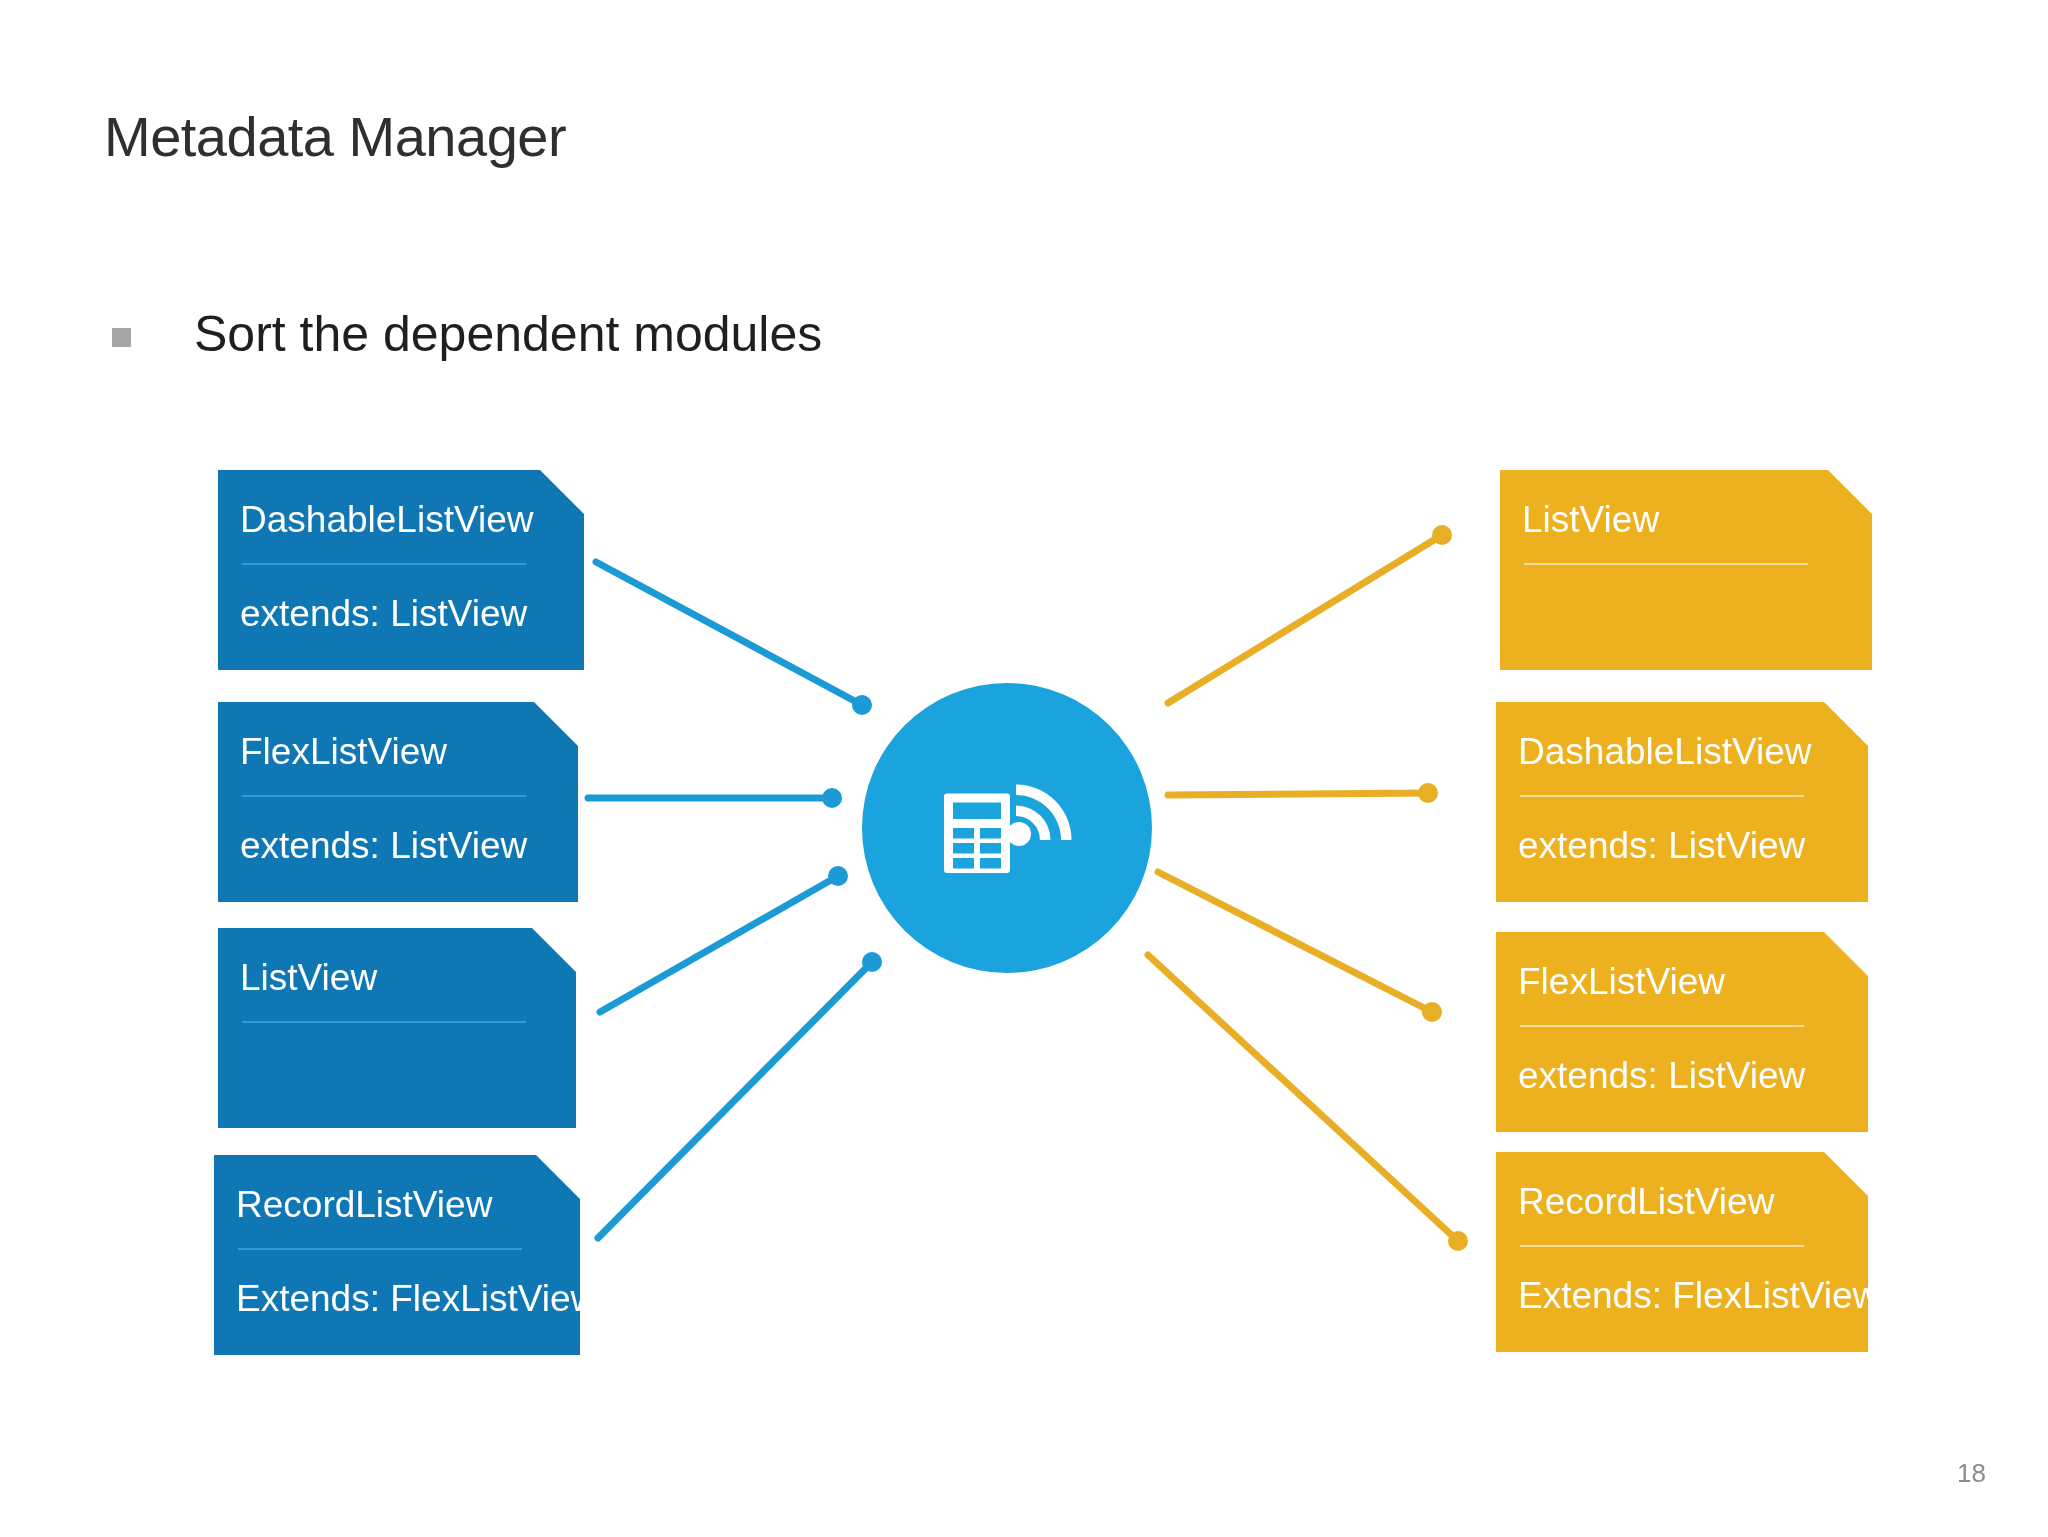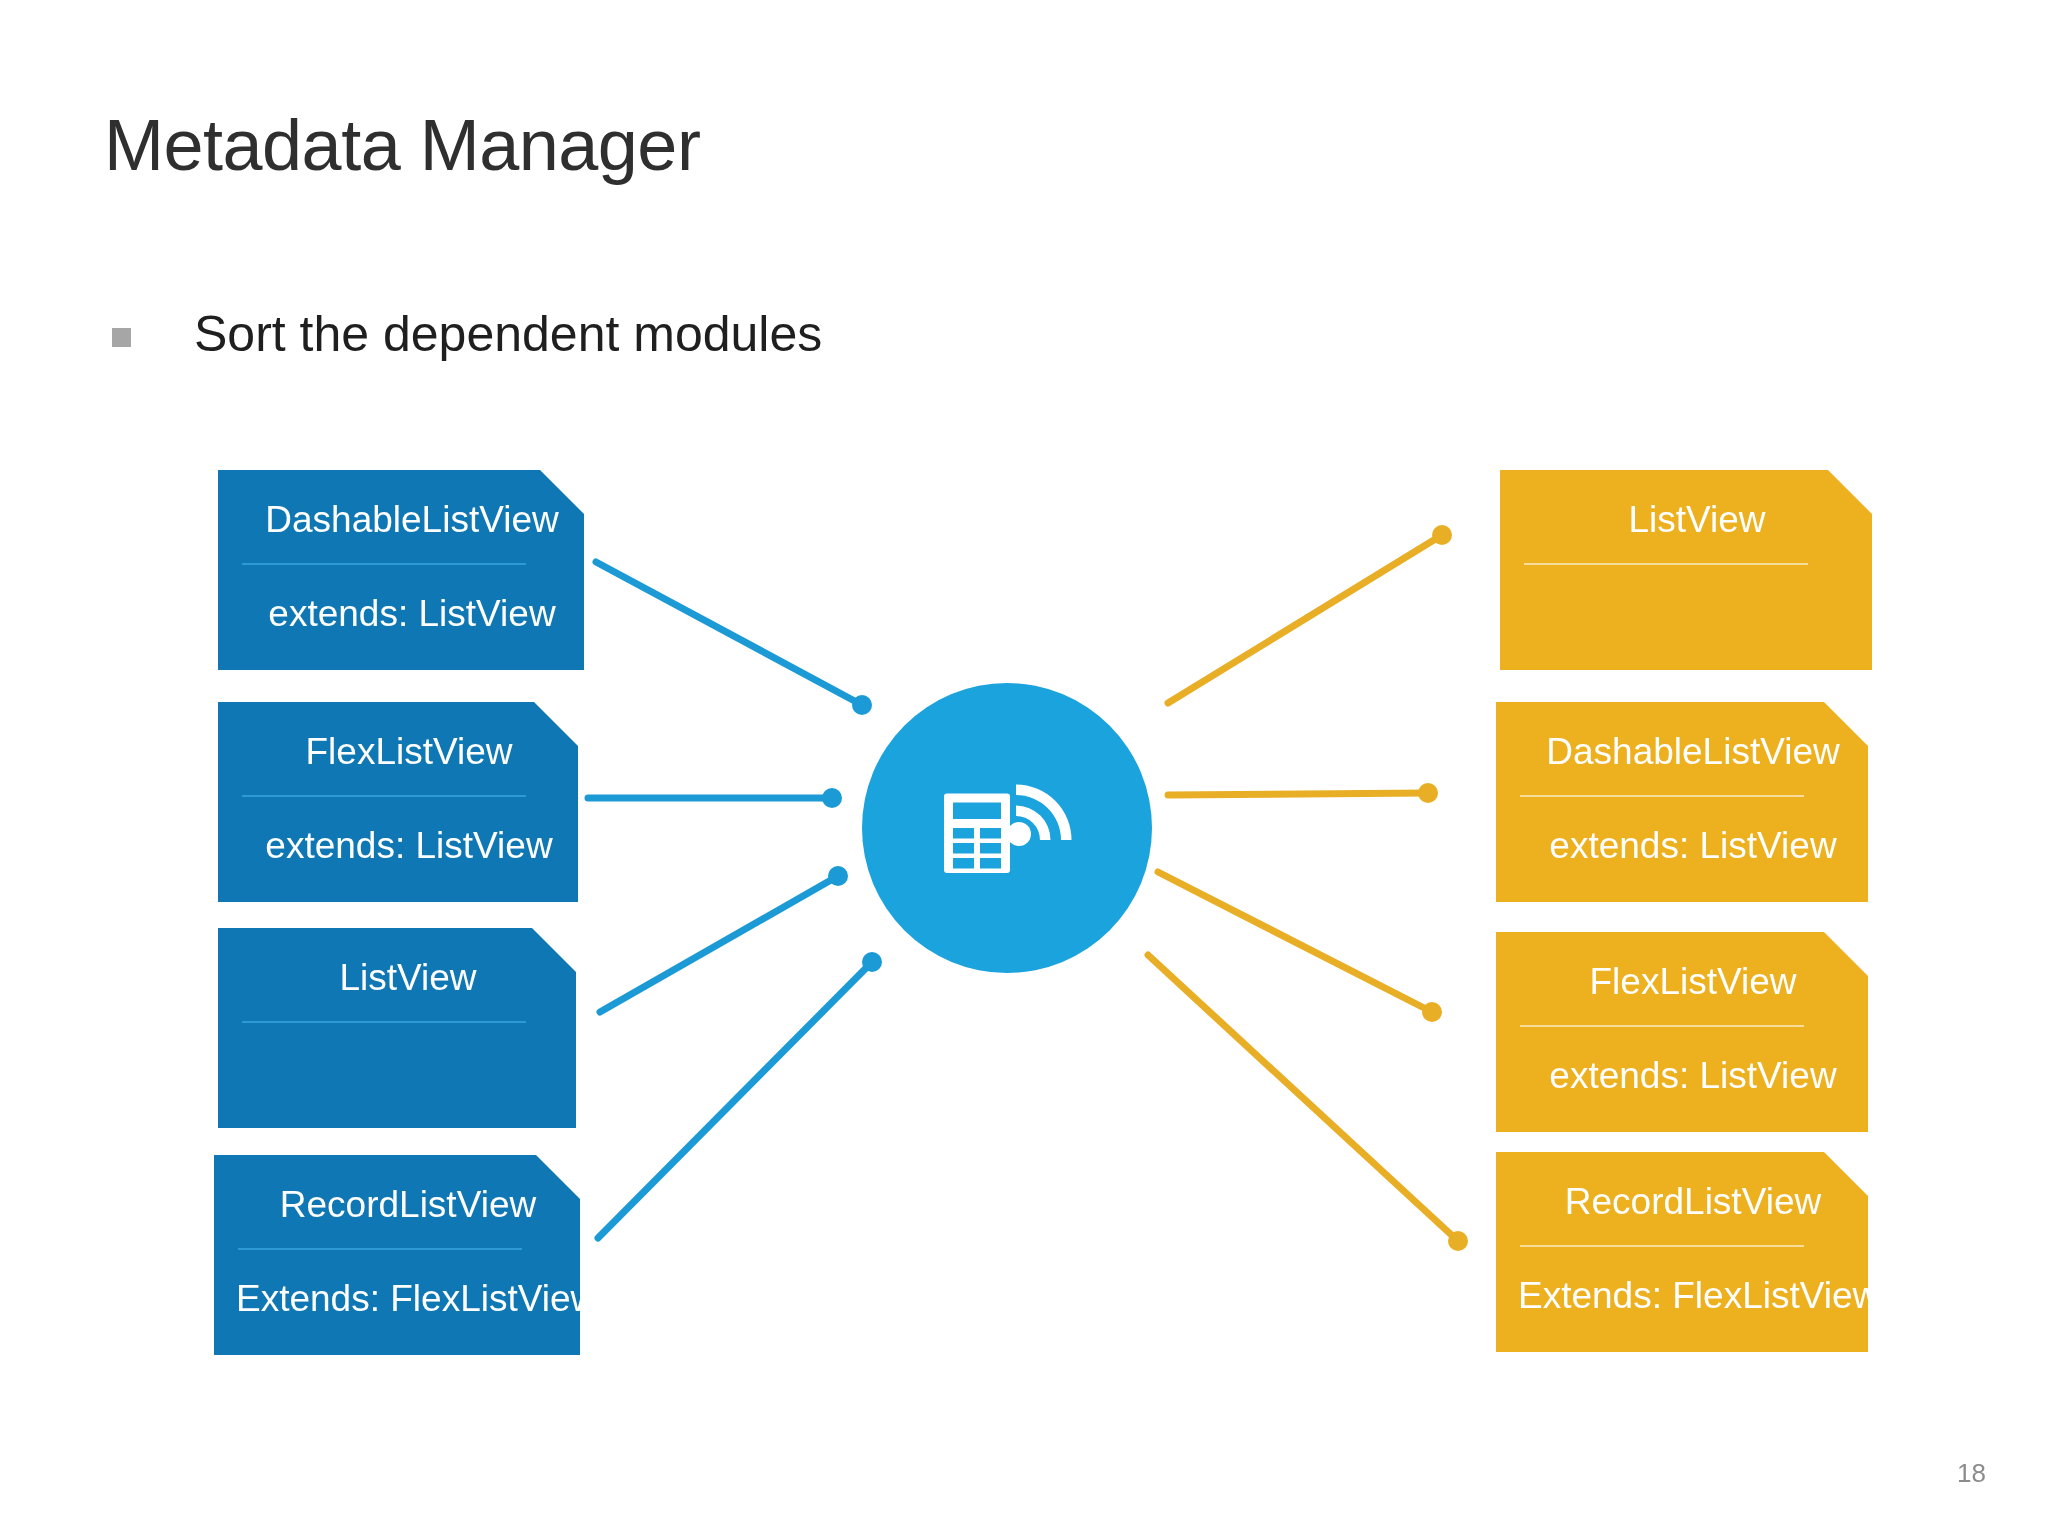--- a/index.html
+++ b/index.html
@@ -20,21 +20,21 @@
   #slide {
     position: absolute;
     inset: 0;
     background: #ffffff;
   }
 
   #page-title {
     position: absolute;
     left: 104px;
     top: 108px;
-    font-size: 72px;
+    font-size: 56px;
     line-height: 1.05;
     font-weight: 400;
     color: #2f2f2f;
     letter-spacing: -0.5px;
     white-space: nowrap;
   }
 
   #bullet-row {
     position: absolute;
     left: 112px;
@@ -68,21 +68,20 @@
   }
 
   
   #diagram {
     position: absolute;
     left: 0;
     top: 0;
     width: 1628px;
     height: 1537px;
     pointer-events: none;
-    text-align: center;
   }
   #connectors {
     position: absolute;
     left: 0;
     top: 0;
     width: 2048px;
     height: 1537px;
   }
 
   

